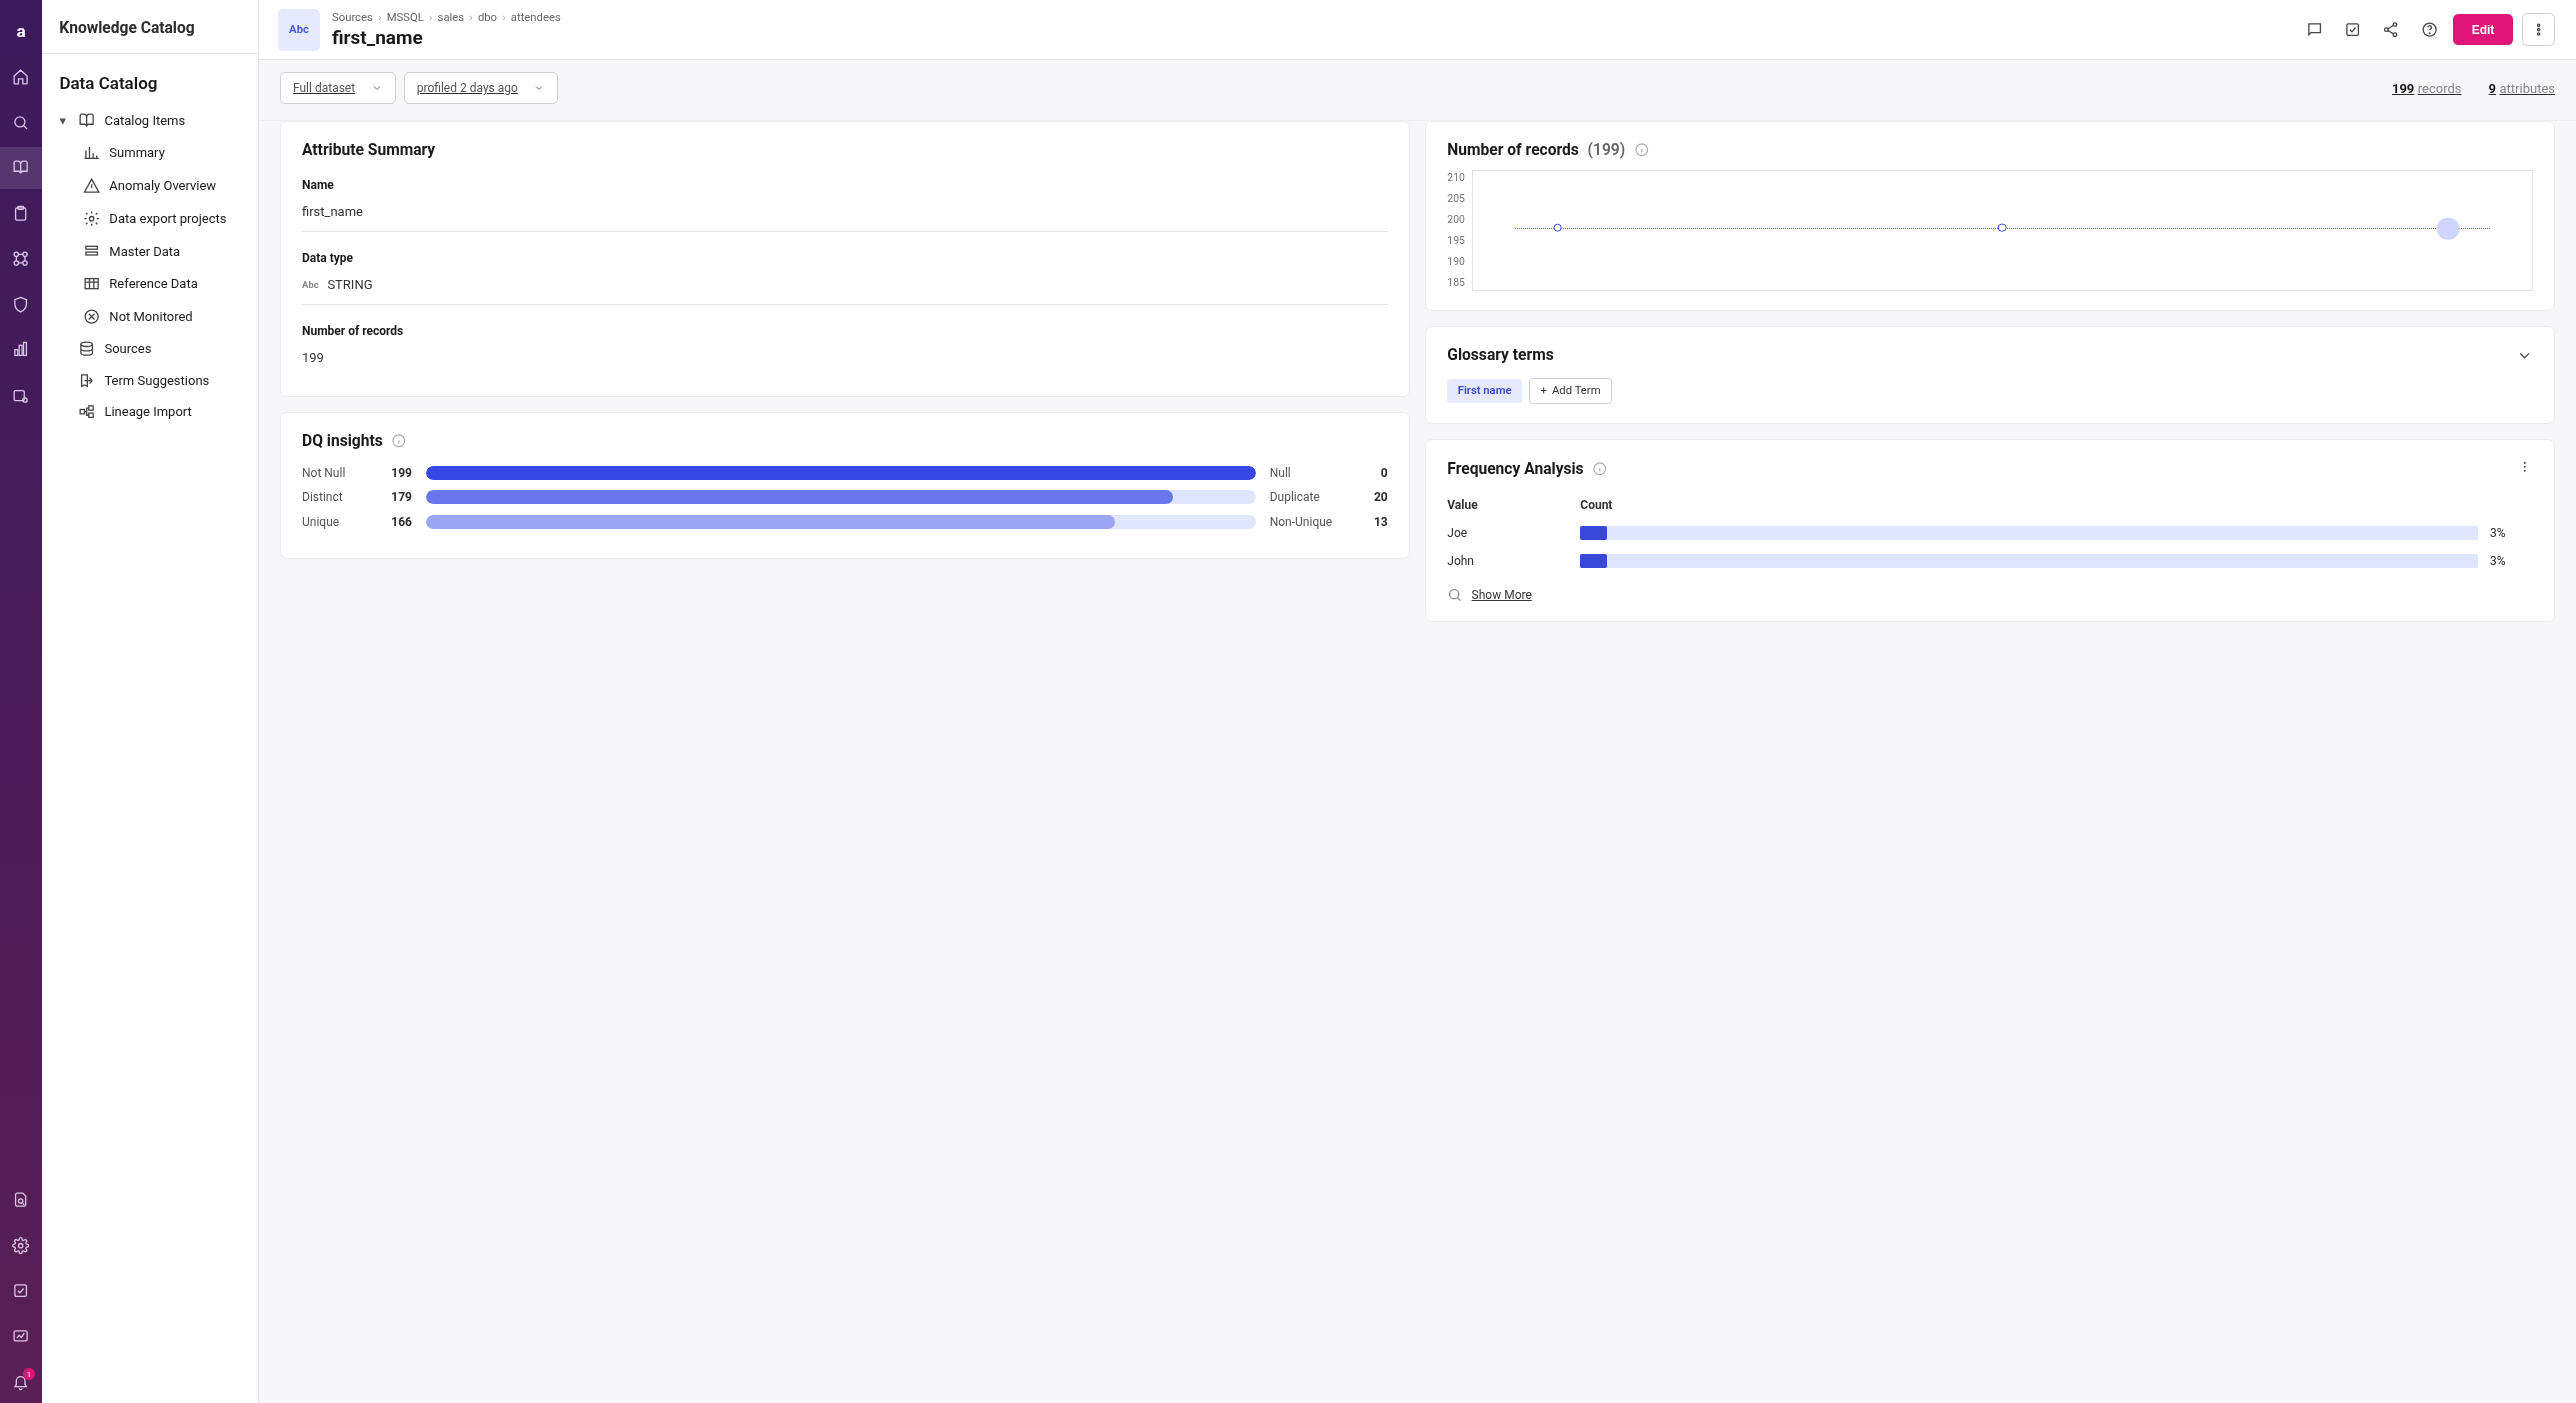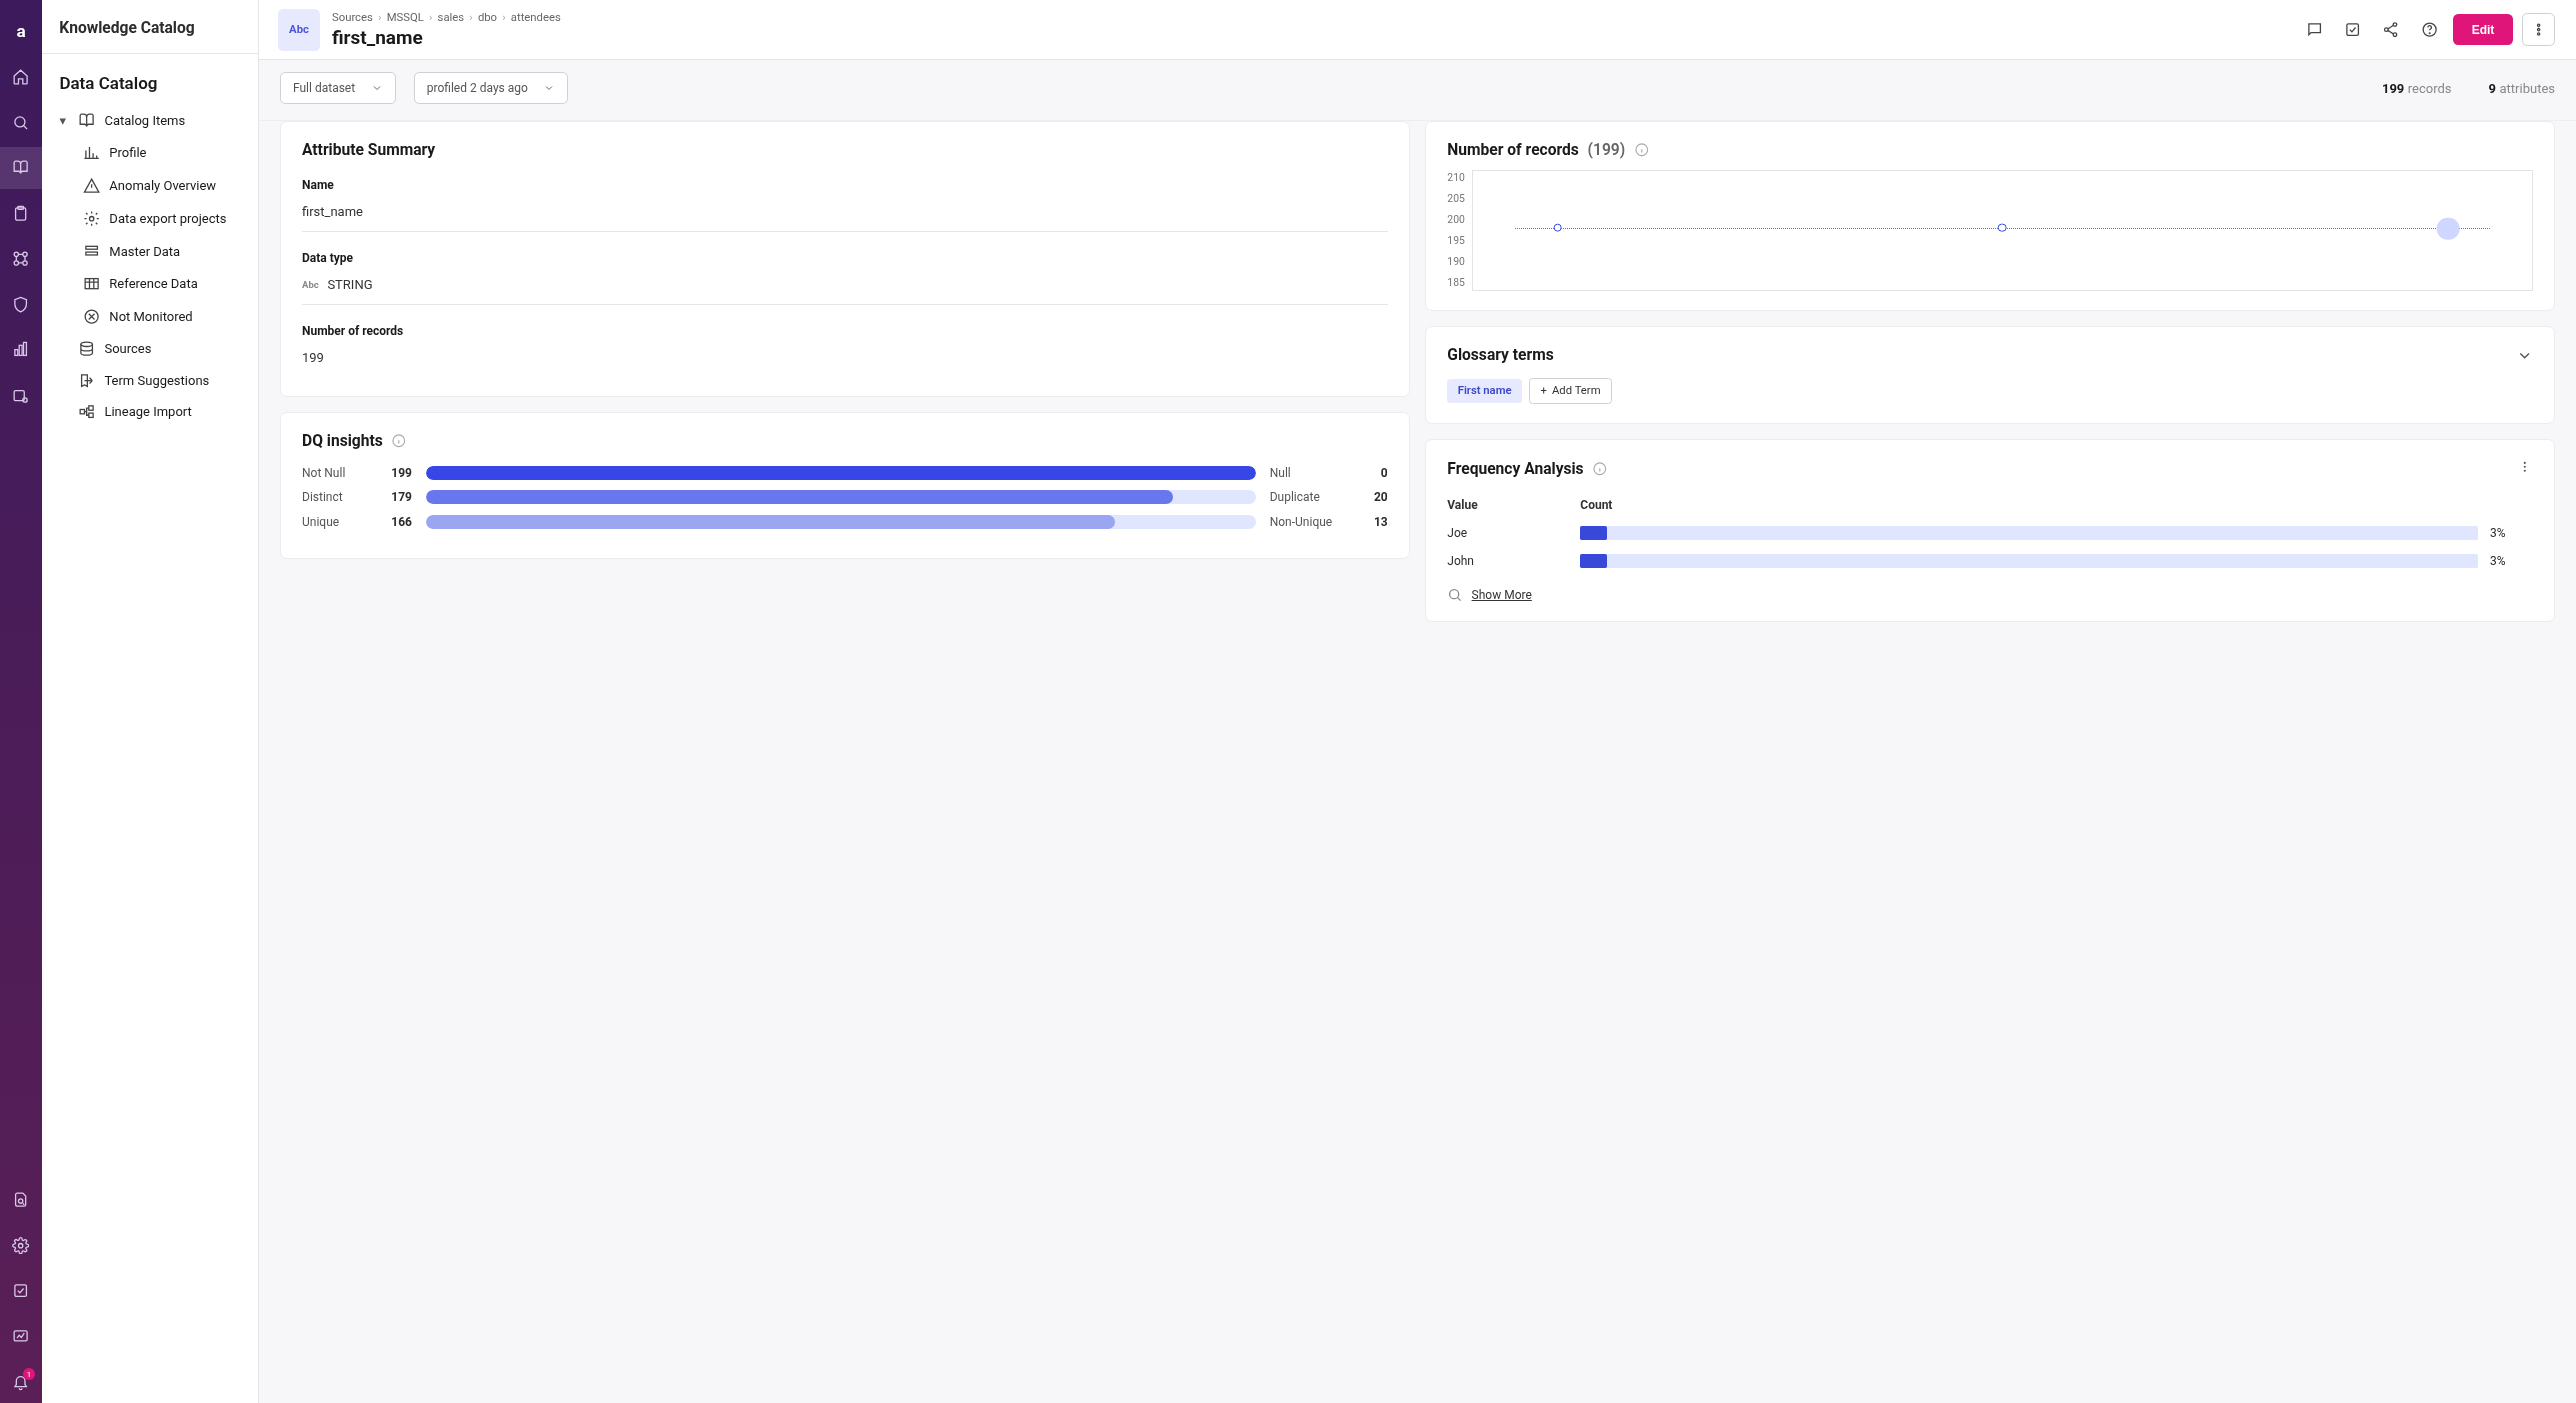--- a/index.html
+++ b/index.html
@@ -38,21 +38,21 @@
 .icon-btn { width: 29.5px; height: 29.5px; display: flex; align-items: center; justify-content: center; cursor: pointer; color: #444; border-radius: 3.5px; }
 .icon-btn.boxed { border: 0.9px solid #d0d0d0; border-radius: 5.2px; width: 33px; height: 33px; }
 .icon-btn svg { width: 17.3px; height: 17.3px; stroke: currentColor; fill: none; stroke-width: 1.8; }
 .edit-btn { background: #e0157a; color: #fff; border: none; padding: 8.7px 19px; border-radius: 5.2px; font-weight: 600; font-size: 12px; cursor: pointer; }
 
 
 .subheader { background: #f7f7f9; border-bottom: 0.9px solid #eee; }
 .tabs { display: flex; gap: 22.6px; padding: 12px 21px 0; }
 .tab { color: #666; font-size: 13px; padding-bottom: 8.7px; cursor: pointer; }
 .tab.active { color: #b0154f; font-weight: 600; border-bottom: 2.6px solid #b0154f; }
-.filter-row { display: flex; align-items: center; padding: 12px 21px 15.6px; gap: 18px; }
+.filter-row { display: flex; align-items: center; padding: 12px 21px 15.6px; gap: 8px; text-decoration: underline; }
 .select-box { border: 0.9px solid #d0d0d0; border-radius: 5.2px; background: #fff; padding: 7.8px 12px; display: flex; align-items: center; gap: 15.6px; cursor: pointer; color: #555; font-size: 12px; }
 .select-box svg { width: 12px; height: 12px; stroke: #666; }
 .filter-spacer { flex: 1; }
 .stat { color: #888; font-size: 13px; }
 .stat strong { color: #1a1a1a; font-weight: 700; margin-right: 3.5px; }
 .stat + .stat { margin-left: 19px; }
 
 
 .content { flex: 1; overflow: auto; background: #f7f7f9; padding: 0 21px 21px; }
 .grid { display: grid; grid-template-columns: 1fr 1fr; gap: 15.6px; }
@@ -213,21 +213,21 @@
         <span>Catalog Items</span>
       </div>
 
       <div class="tree-children" id="tree-children">
           <div class="tree-node">
             <span class="ticon">
               <svg viewBox="0 0 24 24" fill="none" stroke="currentColor" stroke-width="1.8">
                 <path d="M4 20V9M9 20V4M14 20v-7M19 20v-4M2 20h20"></path>
               </svg>
             </span>
-            <span>Profile</span>
+            <span>Summary</span>
           </div>
           <div class="tree-node">
             <span class="ticon">
               <svg viewBox="0 0 24 24" fill="none" stroke="currentColor" stroke-width="1.8">
                 <path d="M12 3l10 18H2zM12 10v5M12 18v.01"></path>
               </svg>
             </span>
             <span>Anomaly Overview</span>
           </div>
           <div class="tree-node">

